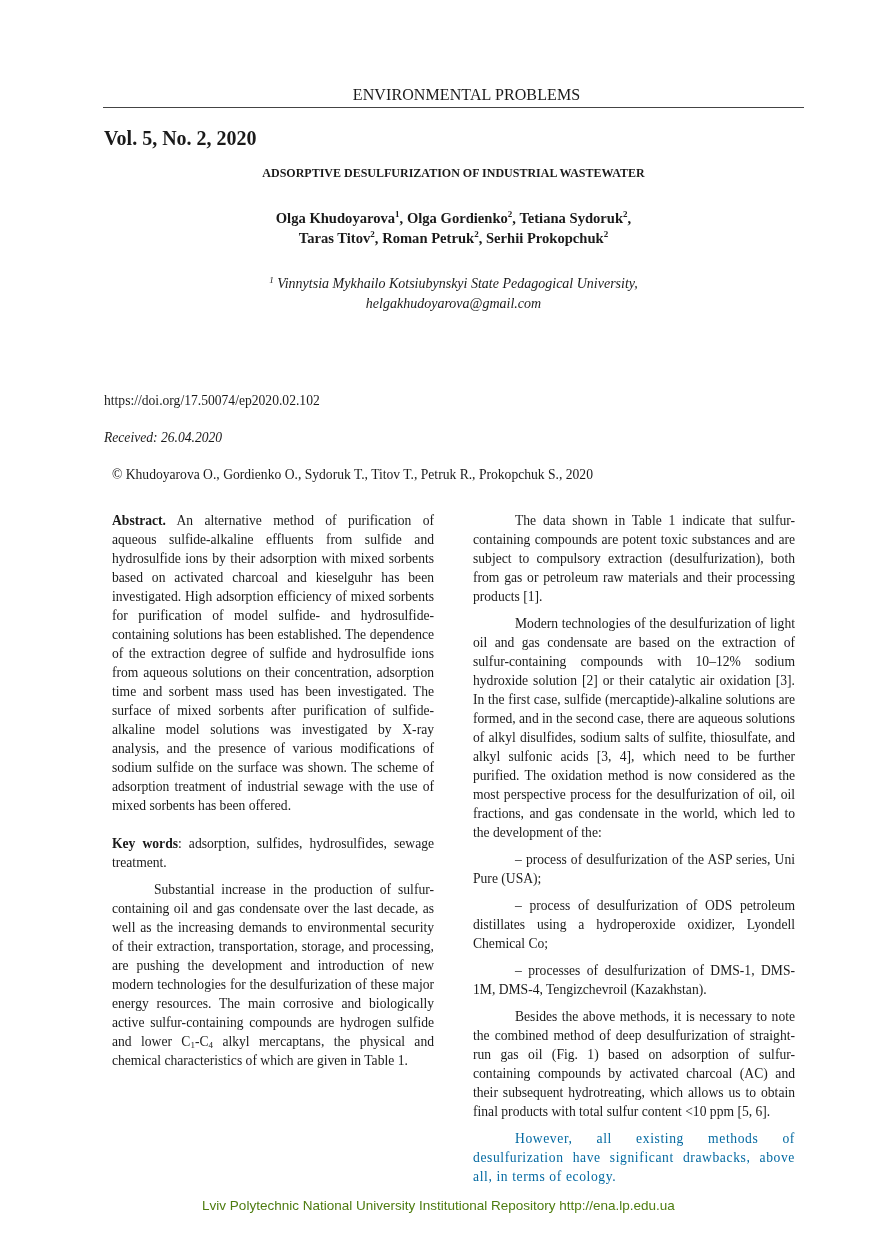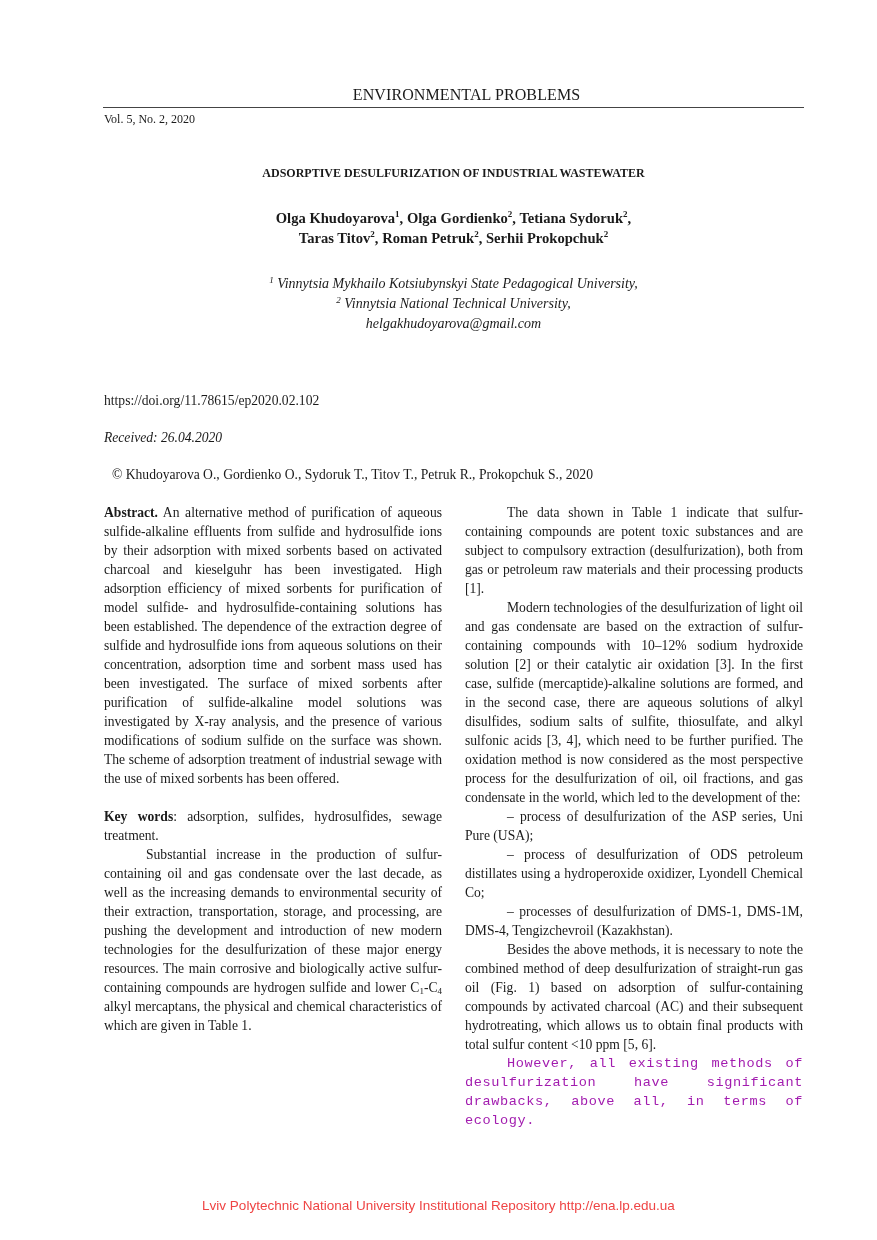--- a/index.html
+++ b/index.html
@@ -9,21 +9,21 @@
     }
     .journal-header {
       position: absolute; left: 116px; top: 86px; width: 701px;
       text-align: center; font-weight: normal; font-size: 16px; letter-spacing: 0.1px;
     }
     .header-rule {
       position: absolute; left: 103px; top: 107px; width: 701px; height: 0;
       border-top: 1px solid #444;
     }
     .volume {
-      position: absolute; left: 104px; top: 112px; font-weight: normal; font-size: 12px;
+      position: absolute; left: 104px; top: 127px; font-weight: bold; font-size: 20px;
     }
     .title {
       position: absolute; left: 103px; top: 166px; width: 701px; text-align: center;
       font-weight: bold; font-size: 12px;
     }
     .authors {
       position: absolute; left: 180px; top: 208px; width: 547px; text-align: center;
       font-weight: bold; font-size: 14.6px; line-height: 20px;
     }
     .authors sup { font-size: 9px; vertical-align: 6px; line-height: 0; }
@@ -37,30 +37,30 @@
     }
     .doi { top: 393px; }
     .received { top: 430px; font-style: italic; }
     .copyright { top: 467px; margin-left: 8px; }
     .column {
       position: absolute; top: 503px; width: 338px;
       font-size: 13.6px; line-height: 19px; text-align: justify;
     }
     .col-left { left: 104px; }
     .col-right { left: 465px; }
-    .column p { margin: 0; }
+    .column p { margin: 8px; }
     .indent { text-indent: 42px; }
     .gap { margin-top: 19px !important; }
     .section-heading {
       font-weight: bold; font-size: 14.5px; margin: 19px 0 8px 0 !important;
     }
-    .light { color: #a21caf; letter-spacing: 0.6px; font-family: Liberation Mono, monospace; }
+    .light { color: #0369a1; letter-spacing: 0.6px; }
     .footer {
       position: absolute; left: 0; top: 1198px; width: 877px; text-align: center;
-      font-family: "Liberation Sans", sans-serif; font-size: 13.5px; color: #ef4444;
+      font-family: "Liberation Sans", sans-serif; font-size: 13.5px; color: #4d7c0f;
     }
     sub { font-size: 9px; vertical-align: -2px; line-height: 0; }
   </style>
 </head>
 <body>
 
 <div class="journal-header">ENVIRONMENTAL PROBLEMS</div>
 <div class="header-rule"></div>
 <div class="volume">Vol. 5, No. 2, 2020</div>
 
@@ -70,25 +70,24 @@
   <span><span>Olga Khudoyarova</span><sup>1</sup><span>, </span></span>
   <span><span>Olga Gordienko</span><sup>2</sup><span>, </span></span>
   <span><span>Tetiana Sydoruk</span><sup>2</sup><span>,</span></span><br>
   <span><span>Taras Titov</span><sup>2</sup><span>, </span></span>
   <span><span>Roman Petruk</span><sup>2</sup><span>, </span></span>
   <span><span>Serhii Prokopchuk</span><sup>2</sup><span></span></span>
 </div>
 
 <div class="affiliations">
   <div><sup>1</sup><span> Vinnytsia Mykhailo Kotsiubynskyi State Pedagogical University,</span></div>
-  <div><sup>2</sup><span> Vinnytsia National Technical University,</span></div>
   <div>helgakhudoyarova@gmail.com</div>
 </div>
 
-<div class="meta doi">https://doi.org/11.78615/ep2020.02.102</div>
+<div class="meta doi">https://doi.org/17.50074/ep2020.02.102</div>
 <div class="meta received">Received: 26.04.2020</div>
 <div class="meta copyright">© Khudoyarova O., Gordienko O., Sydoruk T., Titov T., Petruk R., Prokopchuk S., 2020</div>
 
 <div class="column col-left">
   <p><b>Abstract.</b><span> An alternative method of purification of aqueous sulfide-alkaline effluents from sulfide and hydrosulfide ions by their adsorption with mixed sorbents based on activated charcoal and kieselguhr has been investigated. High adsorption efficiency of mixed sorbents for purification of model sulfide- and hydrosulfide-containing solutions has been established. The dependence of the extraction degree of sulfide and hydrosulfide ions from aqueous solutions on their concentration, adsorption time and sorbent mass used has been investigated. The surface of mixed sorbents after purification of sulfide-alkaline model solutions was investigated by X-ray analysis, and the presence of various modifications of sodium sulfide on the surface was shown. The scheme of adsorption treatment of industrial sewage with the use of mixed sorbents has been offered.</span></p>
   <p class="gap"><b>Key words</b><span>: adsorption, sulfides, hydrosulfides, sewage treatment.</span></p>
   <p class="indent"><span>Substantial increase in the production of sulfur-containing oil and gas condensate over the last decade, as well as the increasing demands to environmental security of their extraction, transportation, storage, and processing, are pushing the development and introduction of new modern technologies for the desulfurization of these major energy resources. The main corrosive and biologically active sulfur-containing compounds are hydrogen sulfide and lower C</span><sub>1</sub><span>-C</span><sub>4</sub><span> alkyl mercaptans, the physical and chemical characteristics of which are given in Table 1.</span></p>
 </div>
 
 <div class="column col-right">

